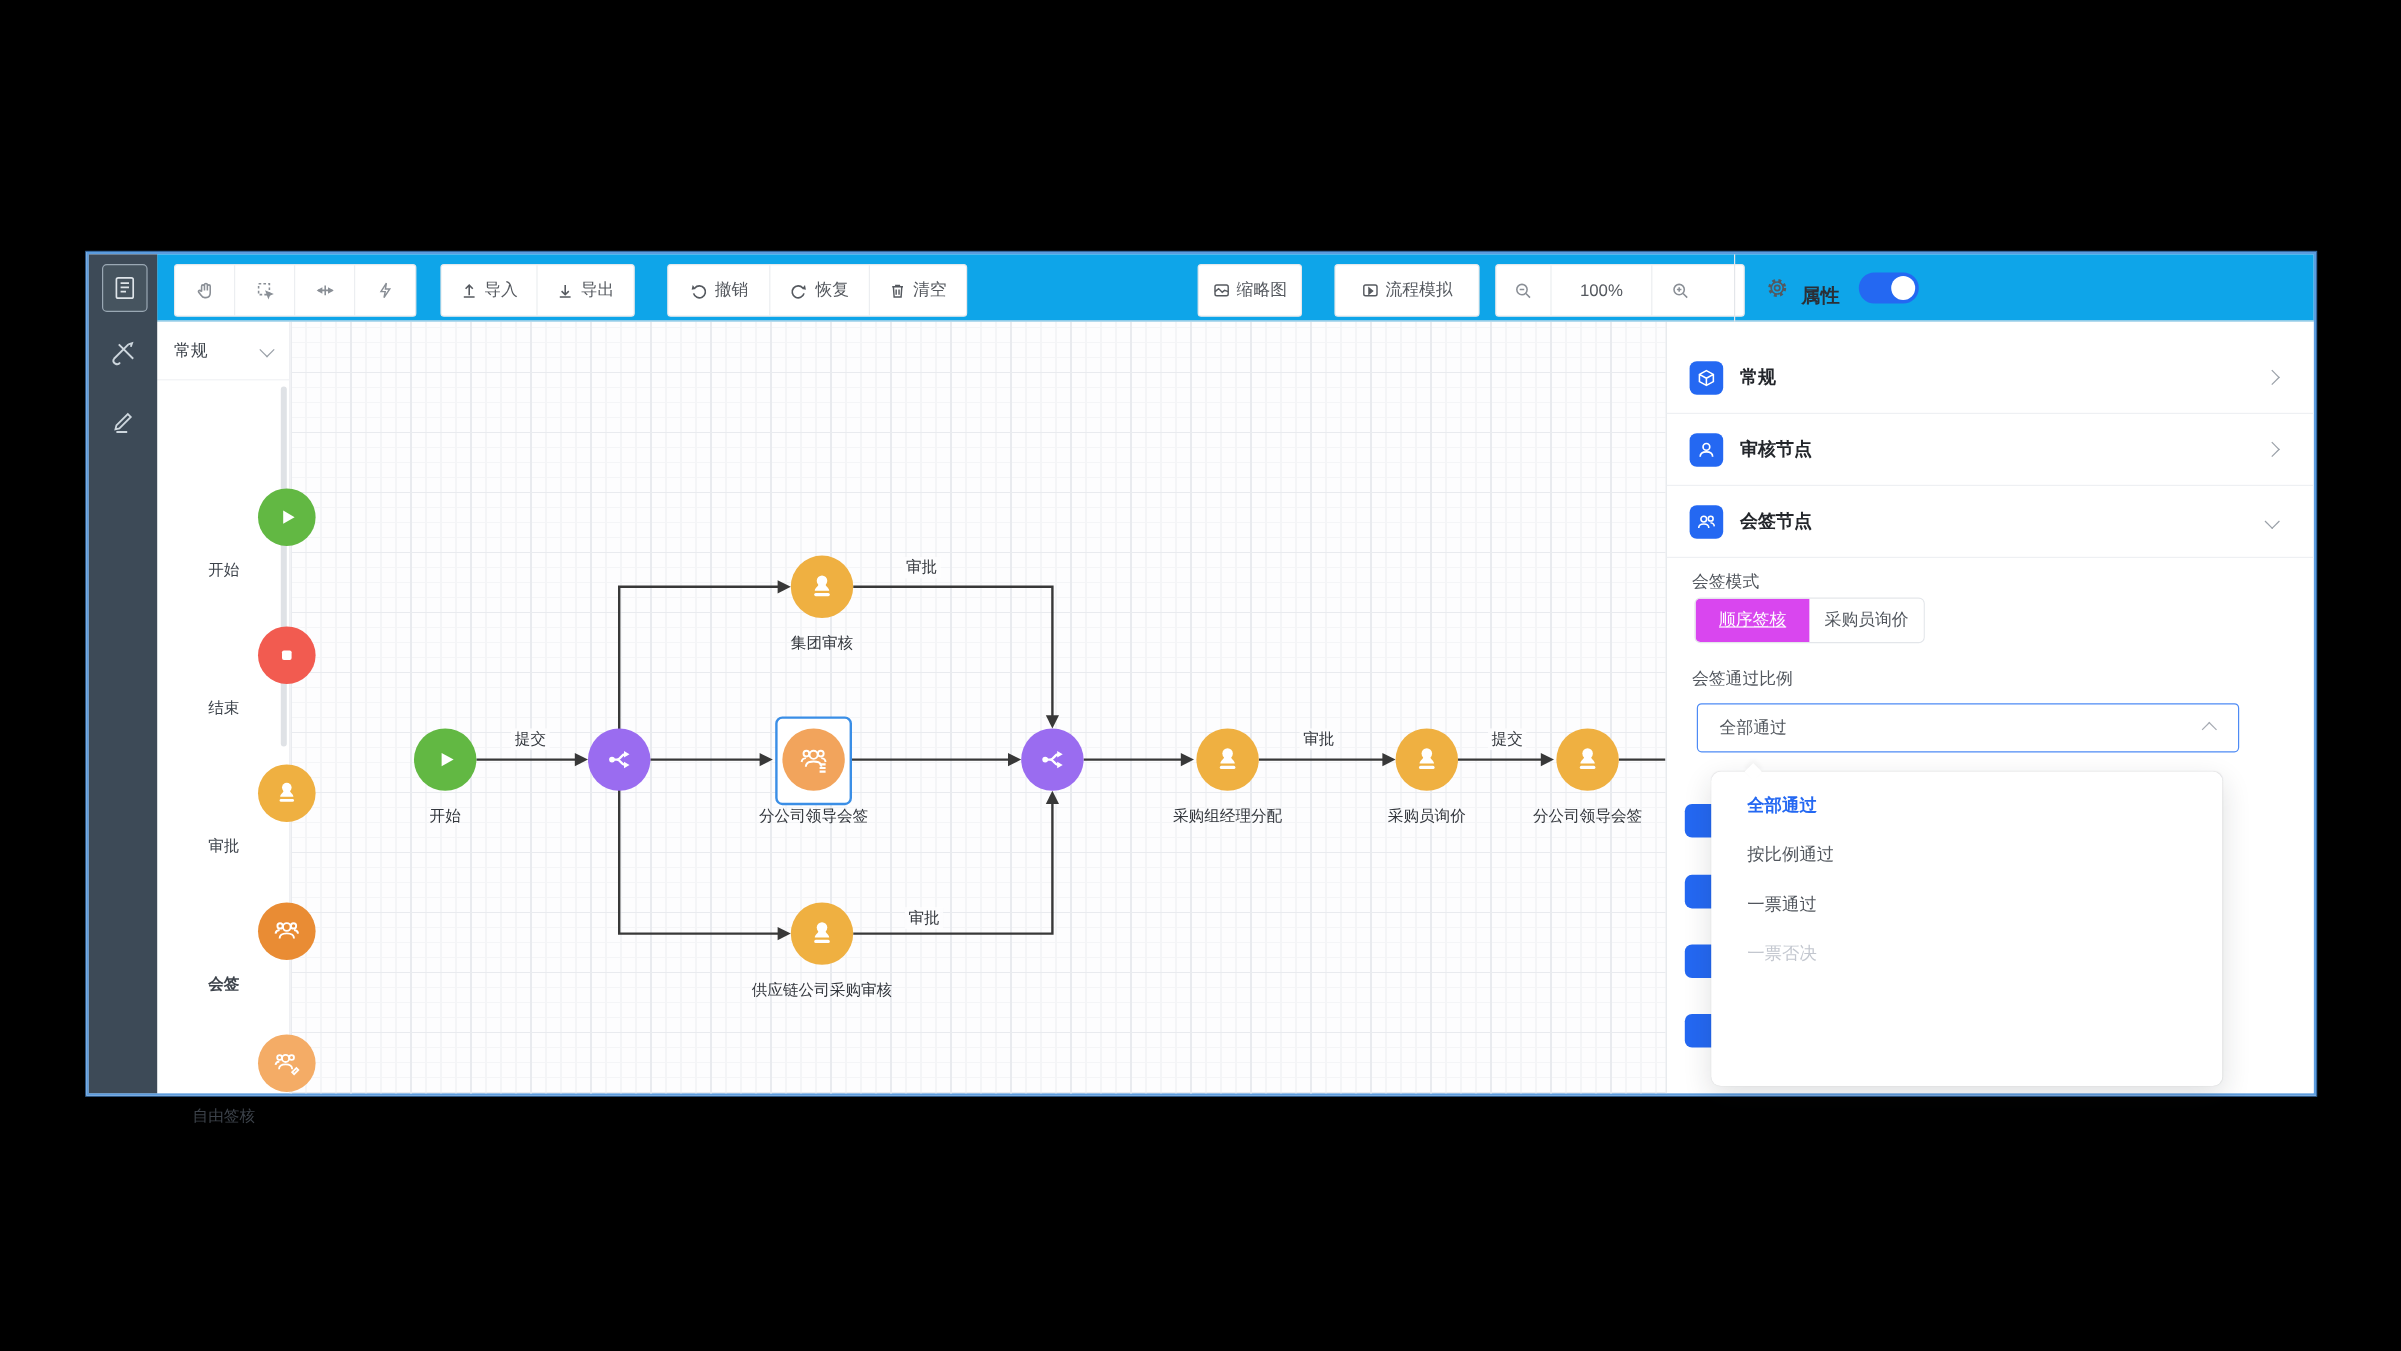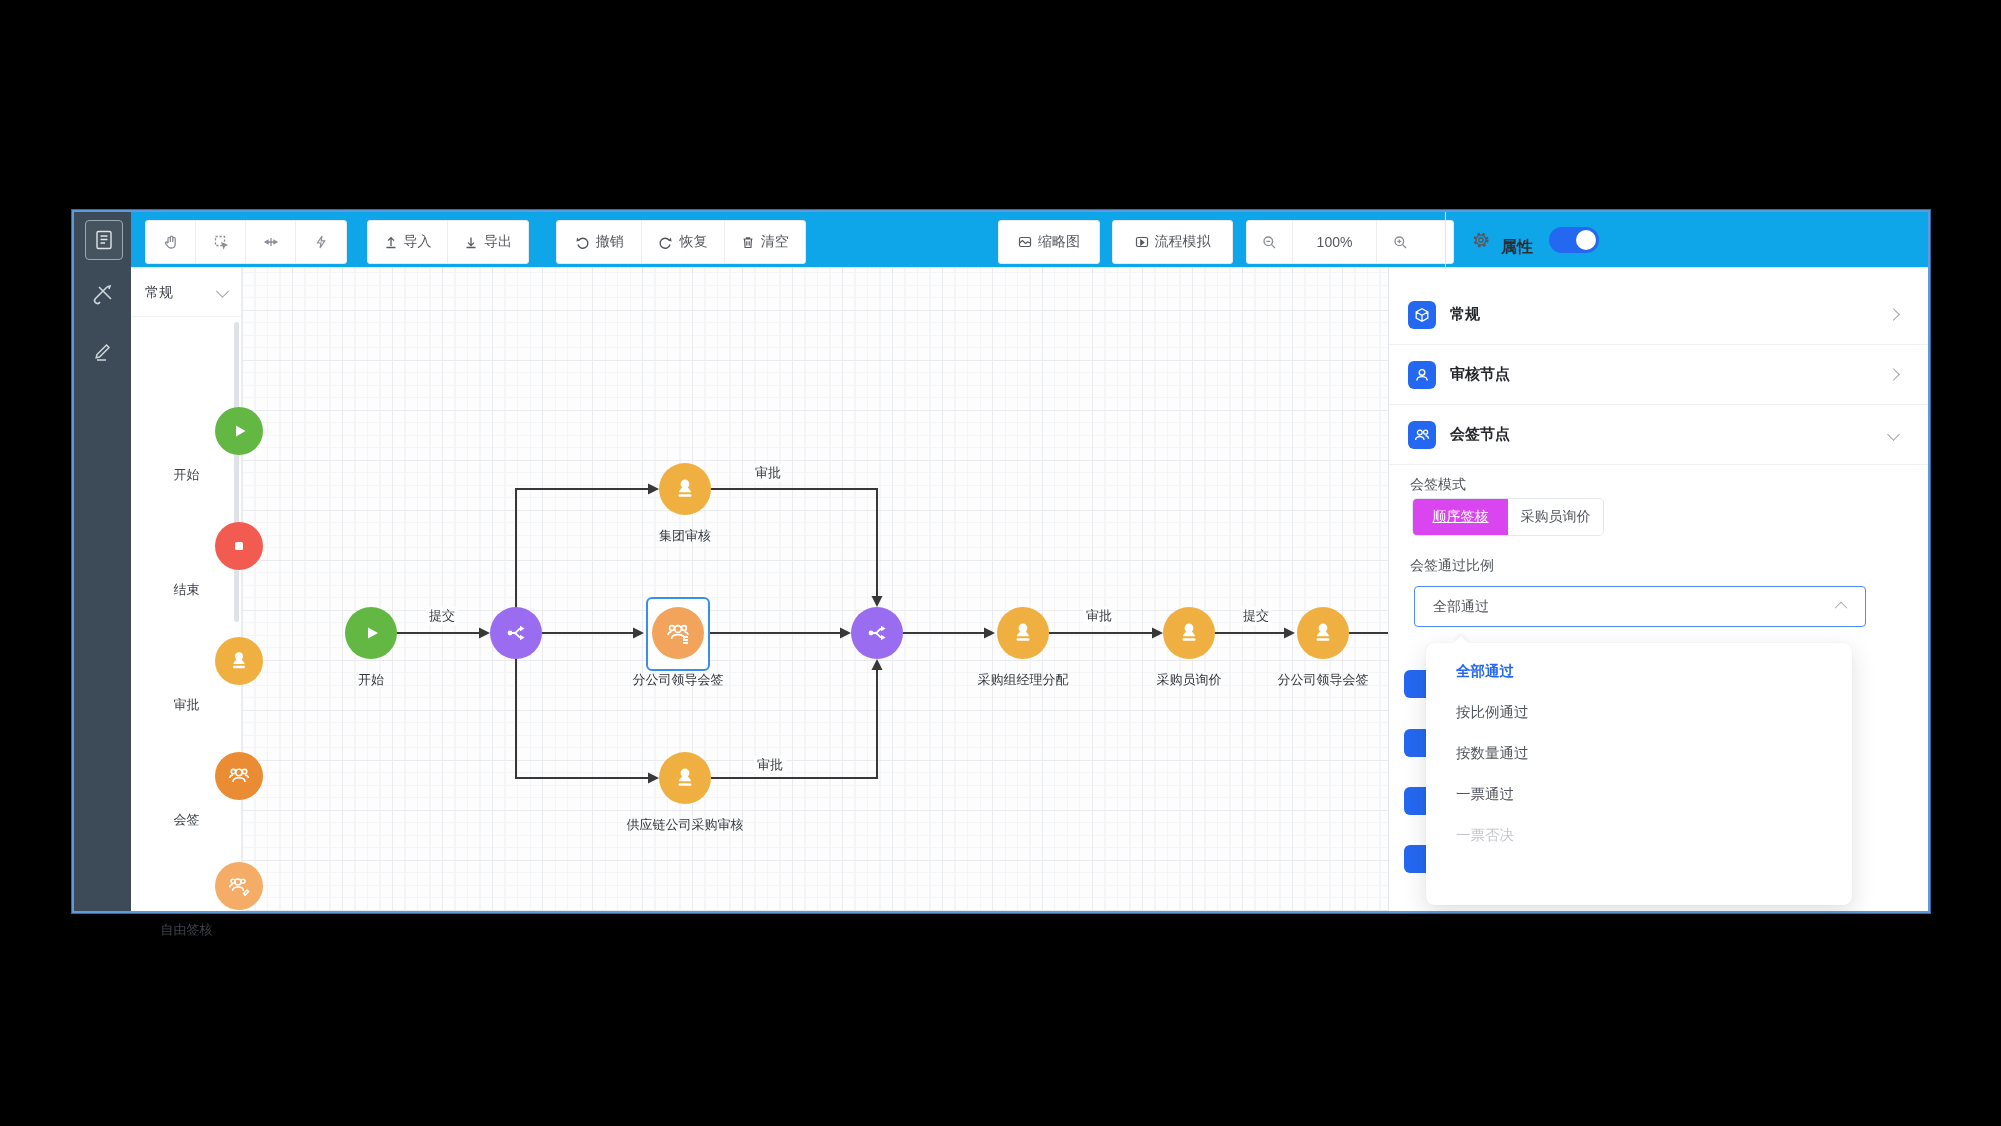--- a/index.html
+++ b/index.html
@@ -283,21 +283,21 @@
           <circle cx="14" cy="10.5" r="3.2"></circle>
               <path d="M8 20 q0-4.2 6-4.2 t6 4.2"></path>
           <circle cx="8.4" cy="9.6" r="2.2"></circle>
               <path d="M4.6 16 q0.4-2.8 3.4-3"></path>
           <circle cx="19.6" cy="9.6" r="2.2"></circle>
               <path d="M23.4 16 q-0.4-2.8-3.4-3"></path>
         </g>
           </svg>
         </span>
     </div>
-    <div class="pitem-l" style="top:543px;">会签</div>
+    <div class="pitem-l" style="top:543px;font-weight:bold;">会签</div>
 
     <div class="pitem-c" style="left:84px;top:594px;background:#F4AC66;">
       <span class="ic">
           <svg width="28" height="28">
         <g fill="none" stroke="#fff" stroke-width="1.5">
           <circle cx="13" cy="10" r="3"></circle>
               <path d="M7.5 19 q0-4 5.5-4 t5.5 4"></path>
           <circle cx="8" cy="9.2" r="2"></circle>
               <path d="M4.6 15.4 q0.4-2.6 3.2-2.8"></path>
           <circle cx="18" cy="9.2" r="2"></circle>
@@ -385,21 +385,21 @@
       <div class="bcell" style="width:81px;">
         <span class="ic">
             <svg width="14" height="15" fill="none" stroke="#55595f" stroke-width="1.2">
           <path d="M2.5 4 h9 M5.5 4 V2.8 h3 V4 M3.5 4 l0.6 8.5 h5.8 L10.5 4 M5.8 6.2 v4.4 M8.2 6.2 v4.4"></path>
             </svg>
           </span>
         <span>清空</span>
       </div>
     </div>
 
-    <div class="btn" style="left:867px;width:102px;">
+    <div class="btn" style="left:867px;width:87px;">
       <span class="ic">
           <svg width="14" height="13" fill="none" stroke="#55595f" stroke-width="1.2">
         <rect x="1.5" y="1.5" width="11" height="9" rx="1.5"></rect>
             <path d="M1.5 7 l3-2.5 3 3 2-1.5 3 1"></path>
           </svg>
         </span>
       <span>缩略图</span>
     </div>
     <div class="btn" style="left:981px;width:121px;">
       <span class="ic">
@@ -497,21 +497,20 @@
 
     <div class="sliver" style="top:402px;"></div>
     <div class="sliver" style="top:461px;"></div>
     <div class="sliver" style="top:519px;"></div>
     <div class="sliver" style="top:577px;"></div>
 
     <div class="dropdown">
       <div class="notch"></div>
       <div class="opt sel">全部通过</div>
       <div class="opt">按比例通过</div>
-      <div class="opt">按数量通过</div>
       <div class="opt">一票通过</div>
       <div class="opt dis">一票否决</div>
     </div>
   </div>
 
   <div class="rail">
     <div class="rail-box">
       <span class="ic">
           <svg width="20" height="22" fill="none" stroke="#dfe5ea" stroke-width="1.4">
         <rect x="3" y="2.5" width="14" height="17" rx="1.5"></rect>

